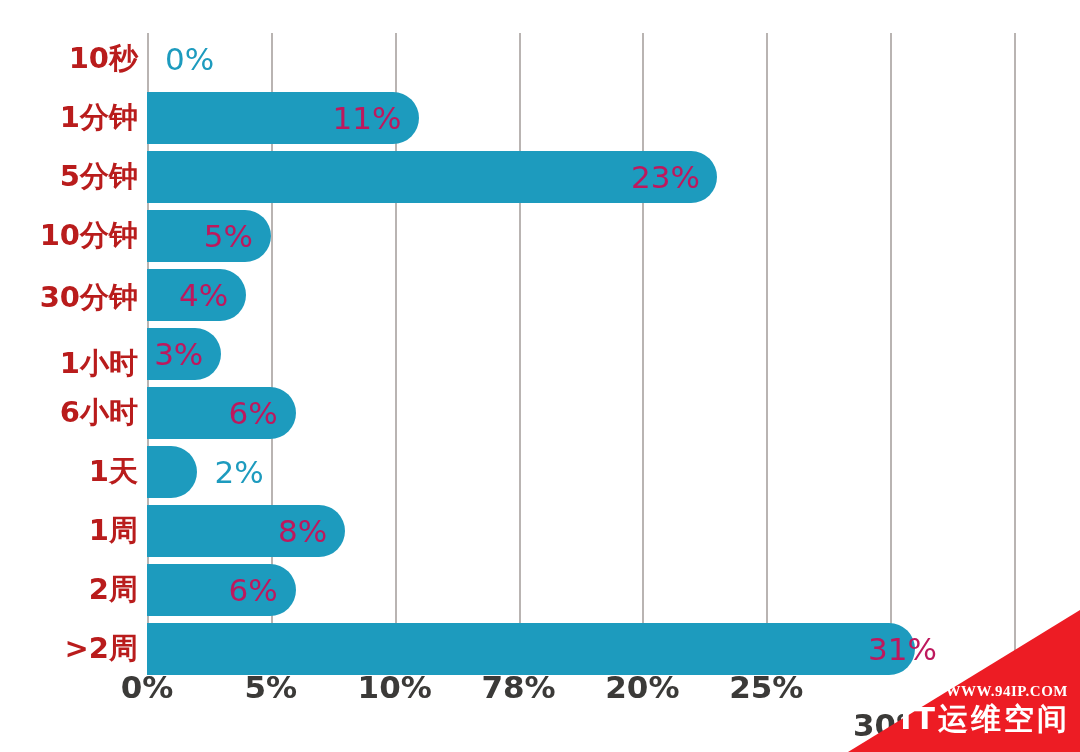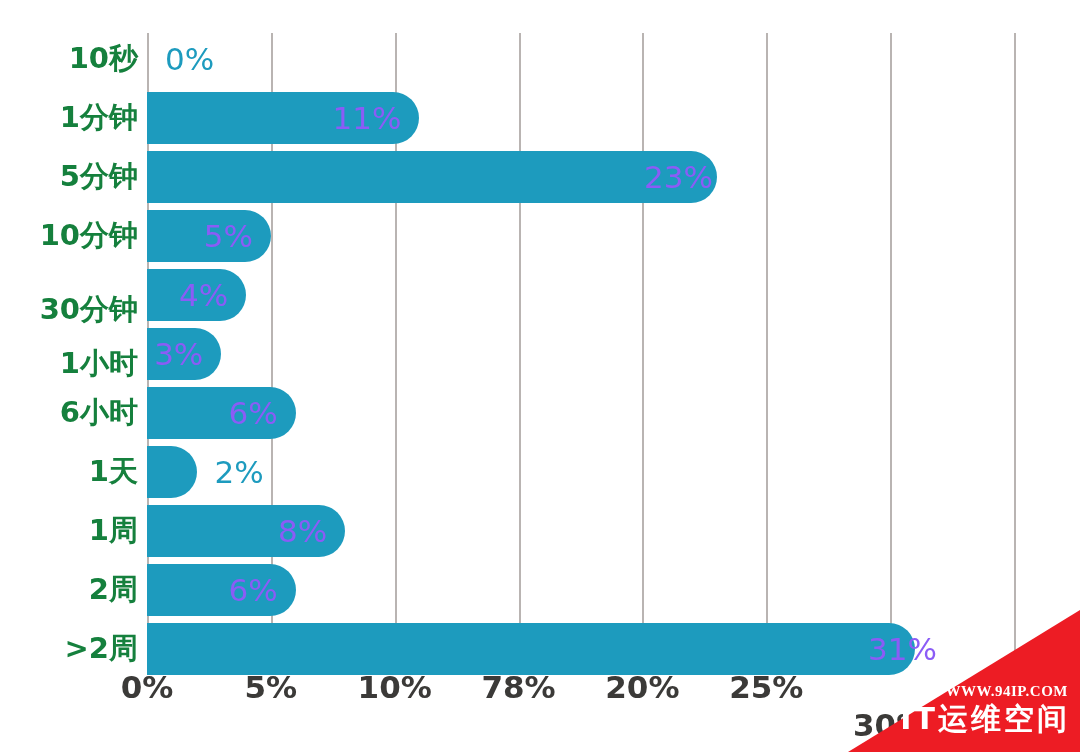--- a/index.html
+++ b/index.html
@@ -46,21 +46,21 @@
     left: 0;
     top: 33px;
     width: 138px;
     height: 637px;
   }
   .cat-label {
     position: absolute;
     right: 0;
     width: 138px;
     text-align: right;
-    color: #15803d;
+    color: #b91c1c;
     font-size: 29px;
     font-weight: bold;
     font-family: "DejaVu Sans", "Liberation Sans", sans-serif;
     line-height: 1;
     white-space: nowrap;
   }
 
   
   .bar-row {
     position: absolute;
@@ -83,21 +83,21 @@
     position: absolute;
     top: 50%;
     transform: translateY(-50%);
     font-size: 31px;
     font-weight: normal;
     font-family: "DejaVu Sans", "Liberation Sans", sans-serif;
     line-height: 1;
     white-space: nowrap;
   }
   .bar-value.inside {
-    color: #8b5cf6;
+    color: #be185d;
   }
   .bar-value.outside {
     color: #1d9bbe;
   }
 
   
   .x-labels {
     position: absolute;
     left: 0;
     top: 672px;
@@ -178,21 +178,21 @@
         <div class="bar-row" style="top: 0px; height: 52px; width: 933px;">
           <div class="bar zero" style="width: 0px; background: transparent;"></div>
           <div class="bar-value outside" style="left: 18px;">0%</div>
         </div>
         <div class="bar-row" style="top: 59px; height: 52px; width: 933px;">
           <div class="bar" style="width: 272.47px; background: rgb(29, 155, 190);"></div>
           <div class="bar-value inside" style="left: auto; right: 678.53px;">11%</div>
         </div>
         <div class="bar-row" style="top: 118px; height: 52px; width: 933px;">
           <div class="bar" style="width: 569.71px; background: rgb(29, 155, 190);"></div>
-          <div class="bar-value inside" style="left: auto; right: 367px;">23%</div>
+          <div class="bar-value inside" style="left: auto; right: 380px;">23%</div>
         </div>
         <div class="bar-row" style="top: 177px; height: 52px; width: 933px;">
           <div class="bar" style="width: 123.85px; background: rgb(29, 155, 190);"></div>
           <div class="bar-value inside" style="left: auto; right: 827.15px;">5%</div>
         </div>
         <div class="bar-row" style="top: 236px; height: 52px; width: 933px;">
           <div class="bar" style="width: 99.08px; background: rgb(29, 155, 190);"></div>
           <div class="bar-value inside" style="left: auto; right: 851.92px;">4%</div>
         </div>
         <div class="bar-row" style="top: 295px; height: 52px; width: 933px;">
@@ -220,21 +220,21 @@
           <div class="bar-value inside" style="left: auto; right: 183.13px;">31%</div>
         </div>
       </div>
   </div>
 
   <div class="cat-labels" id="cat-labels">
       <div class="cat-label" style="top: 11px;">10秒</div>
       <div class="cat-label" style="top: 70px;">1分钟</div>
       <div class="cat-label" style="top: 129px;">5分钟</div>
       <div class="cat-label" style="top: 188px; margin-left: 16px;">10分钟</div>
-      <div class="cat-label" style="top: 262px;">30分钟</div>
+      <div class="cat-label" style="top: 250px;">30分钟</div>
       <div class="cat-label" style="top: 316px; margin-left: 20px;">1小时</div>
       <div class="cat-label" style="top: 365px;">6小时</div>
       <div class="cat-label" style="top: 424px;">1天</div>
       <div class="cat-label" style="top: 483px; text-align: right;">1周</div>
       <div class="cat-label" style="top: 542px;">2周</div>
       <div class="cat-label" style="top: 601px;">&gt;2周</div>
     </div>
 
   <div class="x-labels" id="x-labels">
       <div class="x-label" style="left: 147px;">0%</div>

